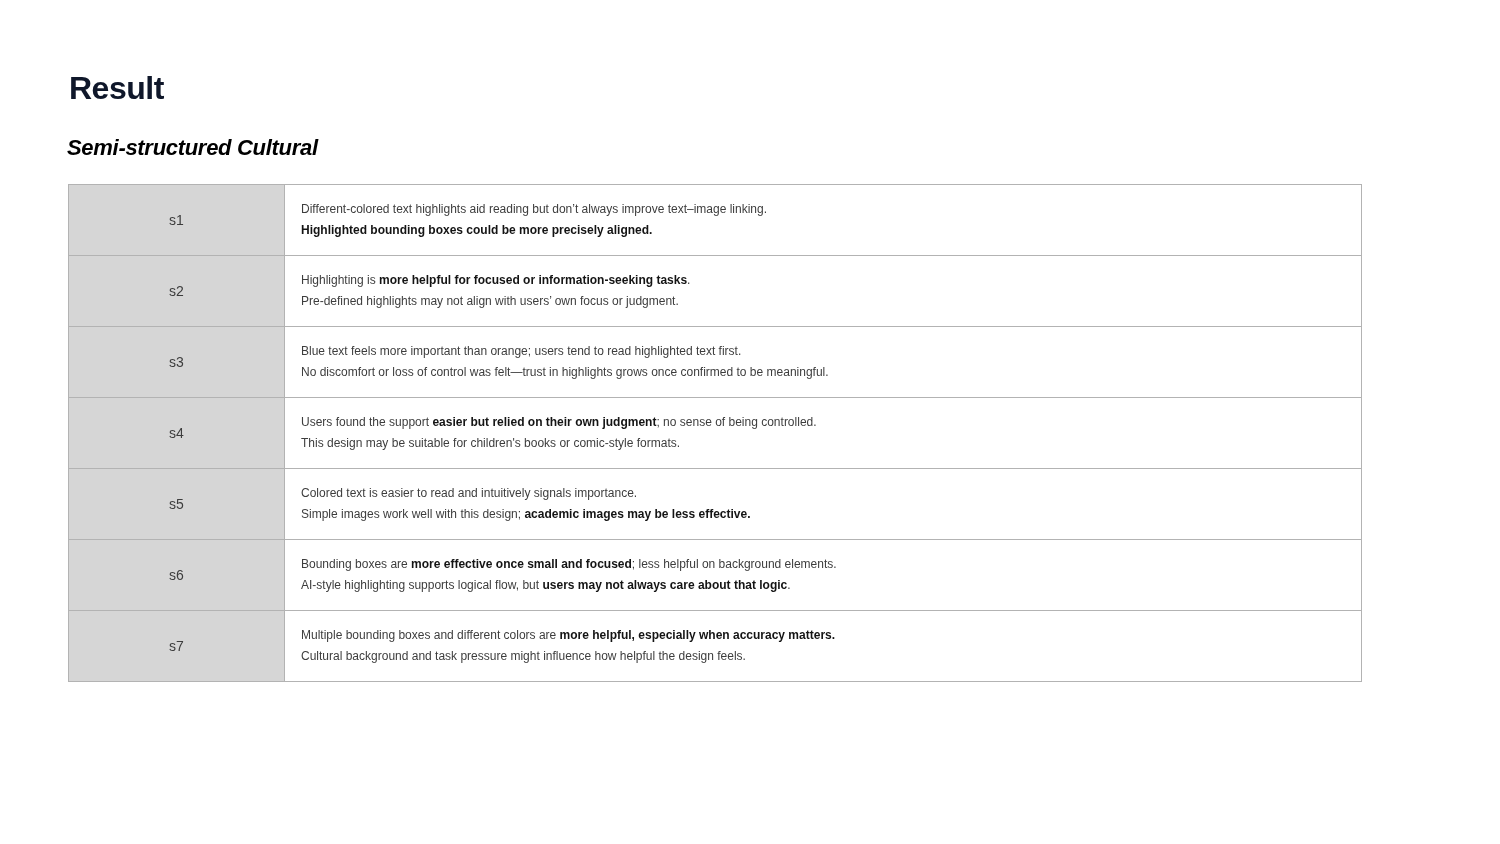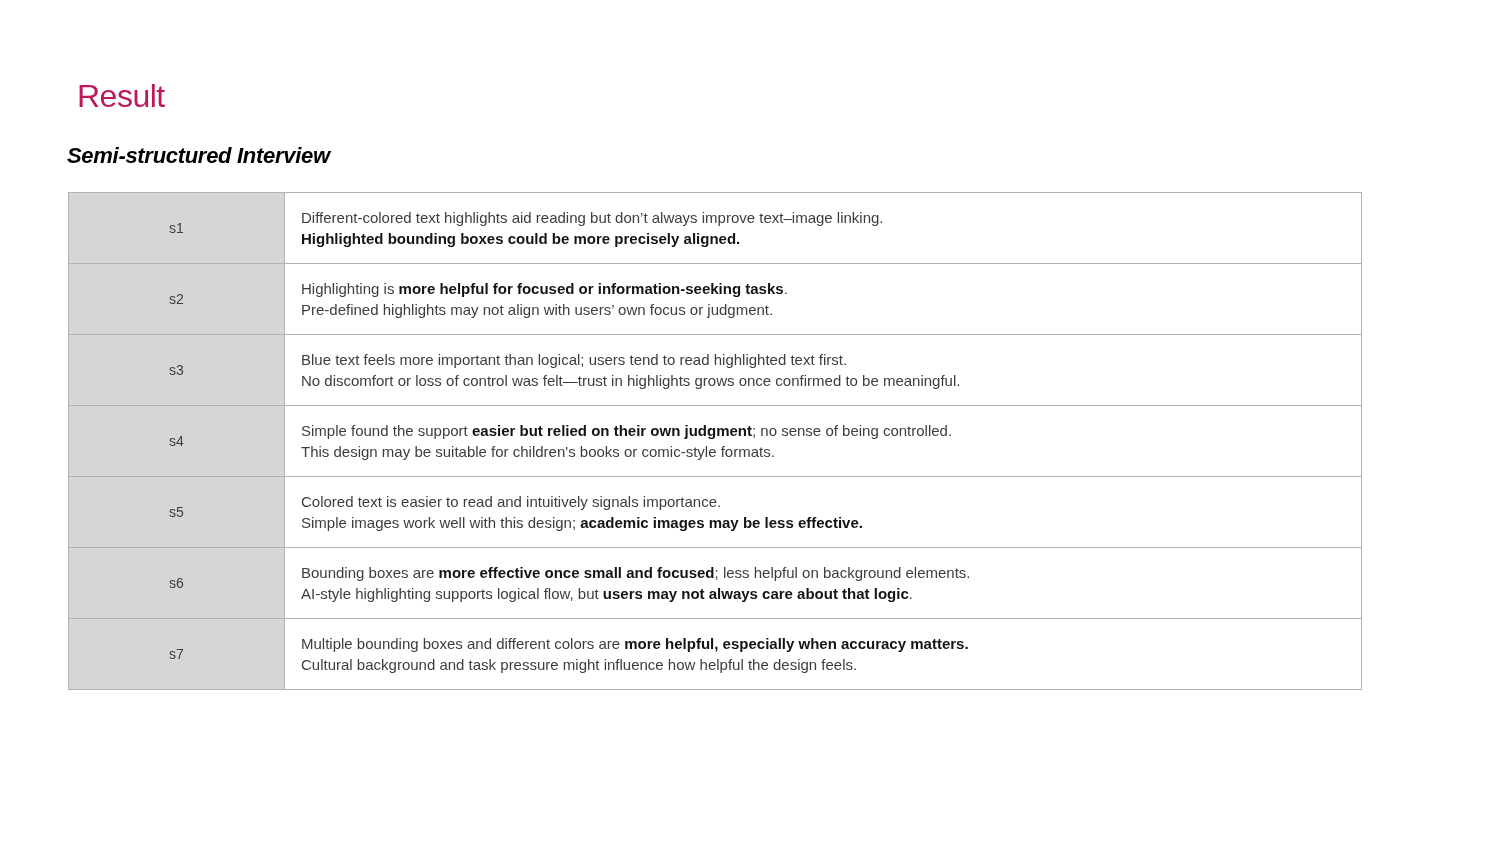--- a/index.html
+++ b/index.html
@@ -11,24 +11,24 @@
     overflow: hidden;
     font-family: "Liberation Sans", "DejaVu Sans", sans-serif;
   }
   .page {
     box-sizing: border-box;
     width: 1500px;
     height: 844px;
     padding: 68px 0 0 65px;
   }
   .title {
-    margin: 12px;
+    margin: 4px;
     font-size: 32px;
-    font-weight: 400;
-    color: #be185d;
+    font-weight: 700;
+    color: #0f172a;
     letter-spacing: -0.5px;
     line-height: 1.05;
   }
   .subtitle {
     margin: 30px 0 0 2px;
     font-size: 22px;
     font-weight: 700;
     font-style: italic;
     color: #000000;
     letter-spacing: -0.3px;
@@ -48,65 +48,65 @@
     background: #d6d6d6;
     text-align: center;
     vertical-align: middle;
     font-size: 14px;
     color: #3d3d3d;
   }
   td.text-cell {
     background: #ffffff;
     padding: 14px 16px;
     vertical-align: middle;
-    font-size: 15px;
+    font-size: 12px;
     color: #3d3d3d;
     line-height: 21px;
   }
   tr.row { height: 70px; }
   .line { white-space: nowrap; }
   .seg-bold {
     font-weight: 700;
     color: #141414;
   }
 </style>
 </head>
 <body>
 
 <div class="page">
   <h1 class="title">Result</h1>
-  <h2 class="subtitle">Semi-structured Interview</h2>
+  <h2 class="subtitle">Semi-structured Cultural</h2>
 
   <table class="interview-table">
     <tbody>
         <tr class="row">
           <td class="id-cell">s1</td>
           <td class="text-cell">
             <div class="line"><span>Different-colored text highlights aid reading but don’t always improve text–image linking.</span></div>
             <div class="line"><span class="seg-bold">Highlighted bounding boxes could be more precisely aligned.</span></div>
           </td>
         </tr>
         <tr class="row">
           <td class="id-cell">s2</td>
           <td class="text-cell">
             <div class="line"><span>Highlighting is </span><span class="seg-bold">more helpful for focused or information-seeking tasks</span><span>.</span></div>
             <div class="line"><span>Pre-defined highlights may not align with users’ own focus or judgment.</span></div>
           </td>
         </tr>
         <tr class="row">
           <td class="id-cell">s3</td>
           <td class="text-cell">
-            <div class="line"><span>Blue text feels more important than logical; users tend to read highlighted text first.</span></div>
+            <div class="line"><span>Blue text feels more important than orange; users tend to read highlighted text first.</span></div>
             <div class="line"><span>No discomfort or loss of control was felt—trust in highlights grows once confirmed to be meaningful.</span></div>
           </td>
         </tr>
         <tr class="row">
           <td class="id-cell">s4</td>
           <td class="text-cell">
-            <div class="line"><span>Simple found the support </span><span class="seg-bold">easier but relied on their own judgment</span><span>; no sense of being controlled.</span></div>
+            <div class="line"><span>Users found the support </span><span class="seg-bold">easier but relied on their own judgment</span><span>; no sense of being controlled.</span></div>
             <div class="line"><span>This design may be suitable for children's books or comic-style formats.</span></div>
           </td>
         </tr>
         <tr class="row">
           <td class="id-cell">s5</td>
           <td class="text-cell">
             <div class="line"><span>Colored text is easier to read and intuitively signals importance.</span></div>
             <div class="line"><span>Simple images work well with this design; </span><span class="seg-bold">academic images may be less effective.</span></div>
           </td>
         </tr>

